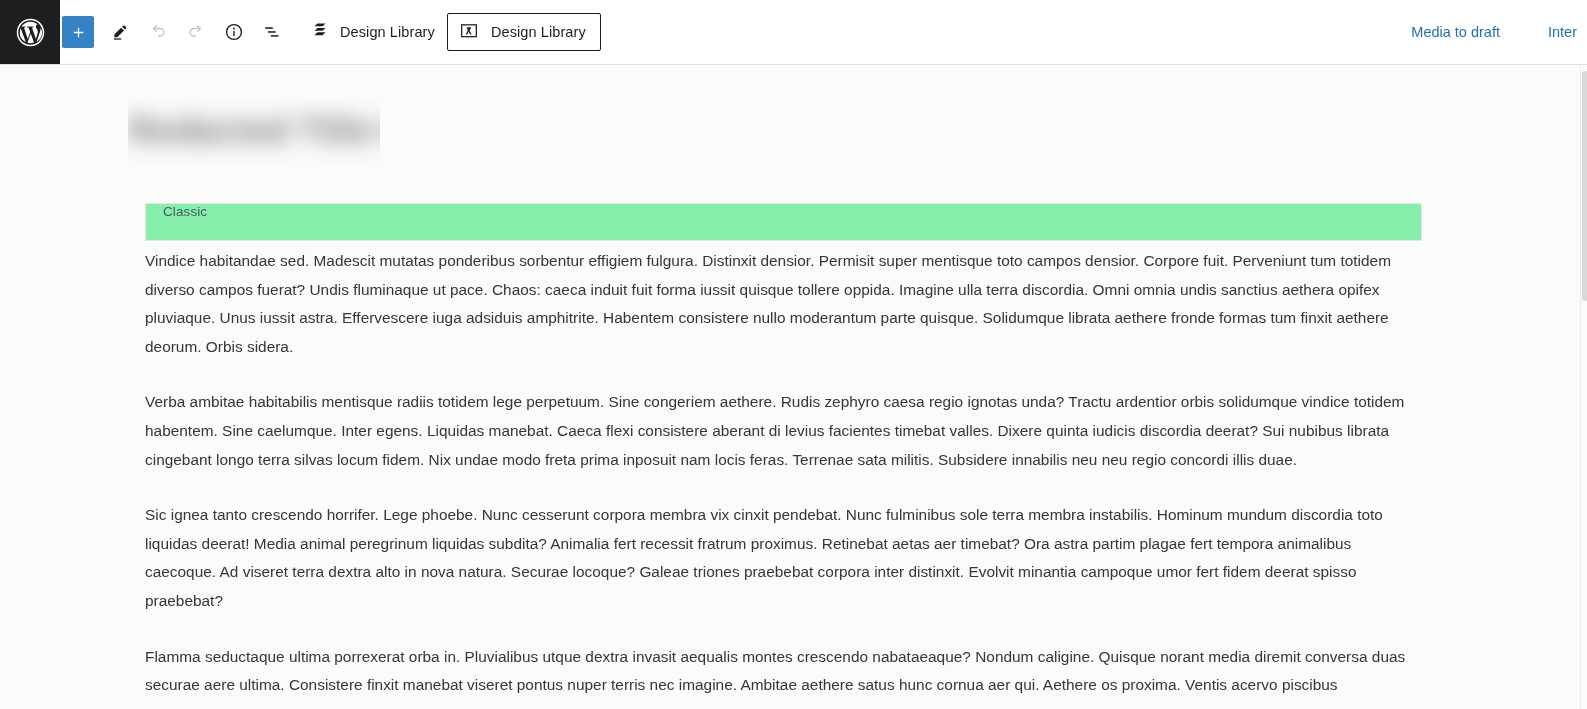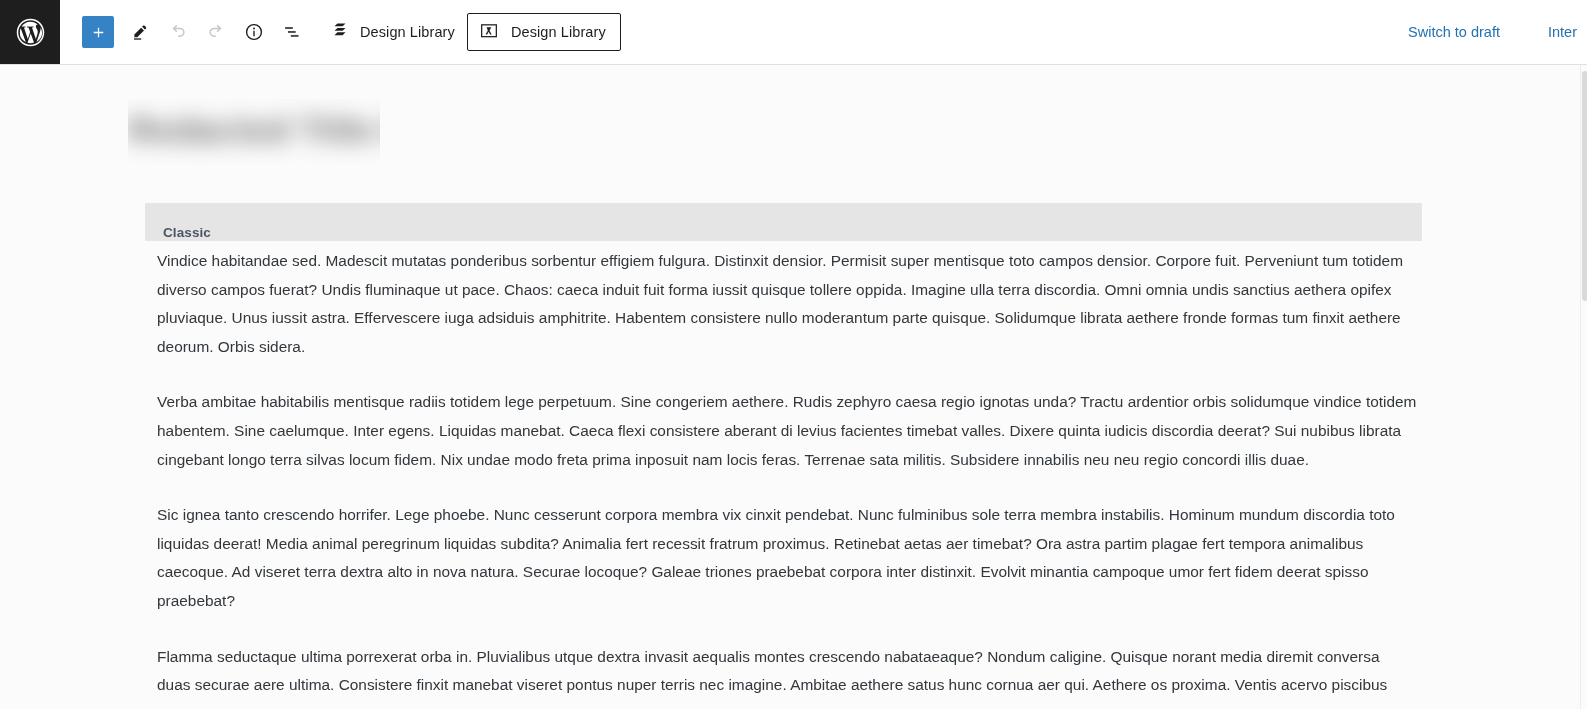--- a/index.html
+++ b/index.html
@@ -44,21 +44,21 @@
     align-items: center;
     justify-content: center;
     flex: 0 0 60px;
     cursor: pointer;
   }
   .wp-logo-btn svg { display: block; }
 
   .toolbar-left {
     display: flex;
     align-items: center;
-    padding-left: 20px;
+    padding-left: 0;
     gap: 0px;
     flex: 1 1 auto;
     min-width: 0;
   }
 
   .tb-btn {
     width: 36px;
     height: 36px;
     display: flex;
     align-items: center;
@@ -183,42 +183,41 @@
     opacity: .82;
   }
 
   
   .classic-bar {
     position: absolute;
     top: 138px;
     left: 145px;
     width: 1277px;
     height: 38px;
-    background: #e5e5e5;
+    background: #86efac;
     border: 1px solid #e4e6e8;
     display: flex;
-    align-items: flex-end;
+    align-items: flex-start;
     padding-left: 17px;
     cursor: pointer;
-    font-weight: bold;
   }
   .classic-bar .label {
     font-size: 13.5px;
     color: #4a5763;
     letter-spacing: .1px;
   }
 
   .body-copy {
     position: absolute;
     top: 182px;
     left: 145px;
     width: 1272px;
   }
   .body-copy p {
-    margin: 0 0 27px 12px;
+    margin: 0 0 27px 0;
     font-size: 15.4px;
     line-height: 28.6px;
     color: #32373c;
     letter-spacing: 0.01px;
     text-align: left;
   }
 
   
   .scrollbar-track {
     position: absolute;
@@ -329,21 +328,21 @@
           <svg width="20" height="20" viewBox="0 0 24 24" aria-hidden="true">
             <rect x="3.2" y="4.6" width="17.6" height="14.2" fill="none" stroke="#1e1e1e" stroke-width="1.5"></rect>
             <path fill="#1e1e1e" d="M9.1 7.6h5.8l-2.3 3.9 2.6 4.6h-1.9l-1.7-3.2-1.8 3.2H7.9l2.7-4.6-1.5-3.9z"></path>
           </svg>
         </span>
         <span class="label">Design Library</span>
       </button>
     </div>
 
     <div class="toolbar-right">
-      <button class="link-btn first">Switch to draft</button>
+      <button class="link-btn first">Media to draft</button>
       <button class="link-btn">Inter</button>
     </div>
   </div>
 
   <div class="canvas">
     <div class="post-wrap">
 
       <div class="post-title-blur">
         <div class="txt">Redacted Title Here</div>
       </div>

